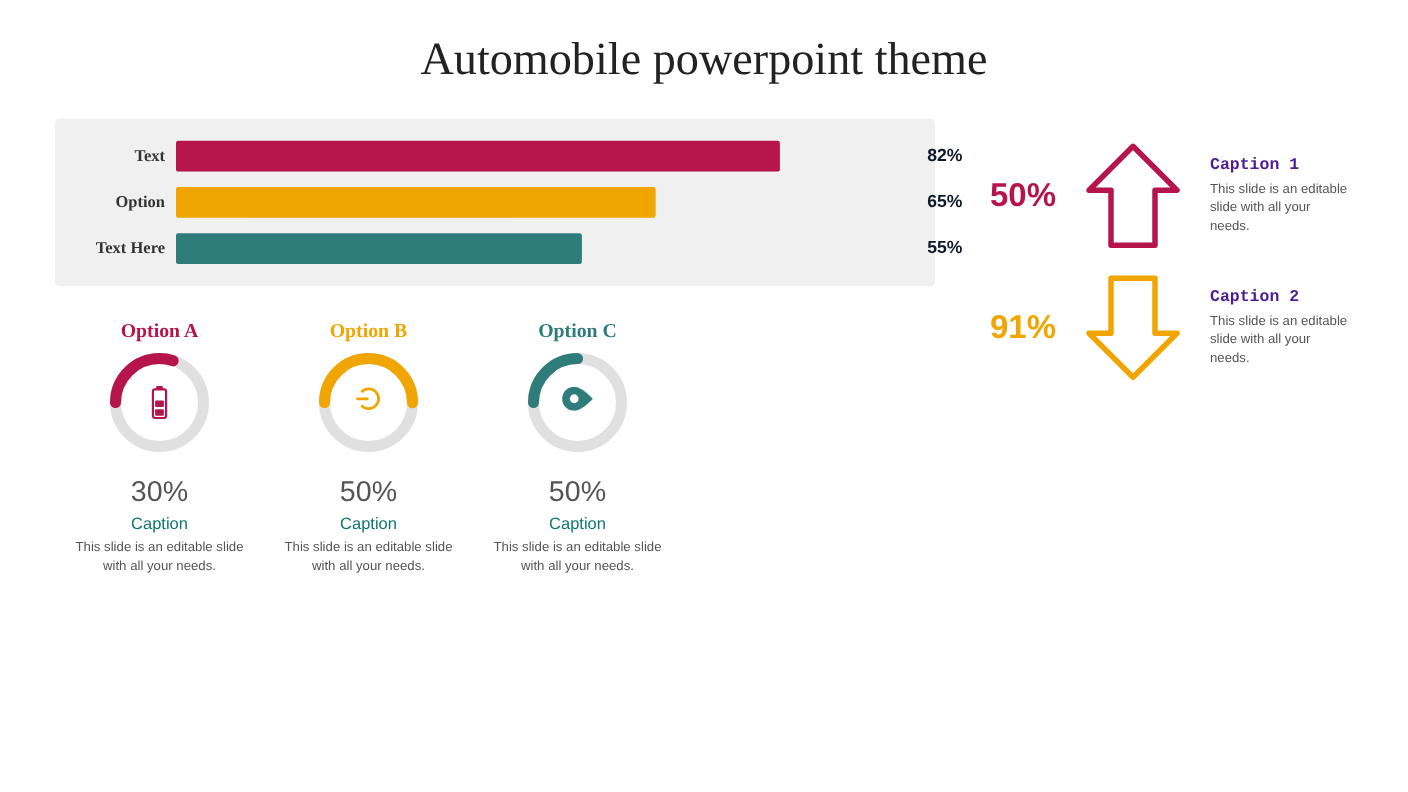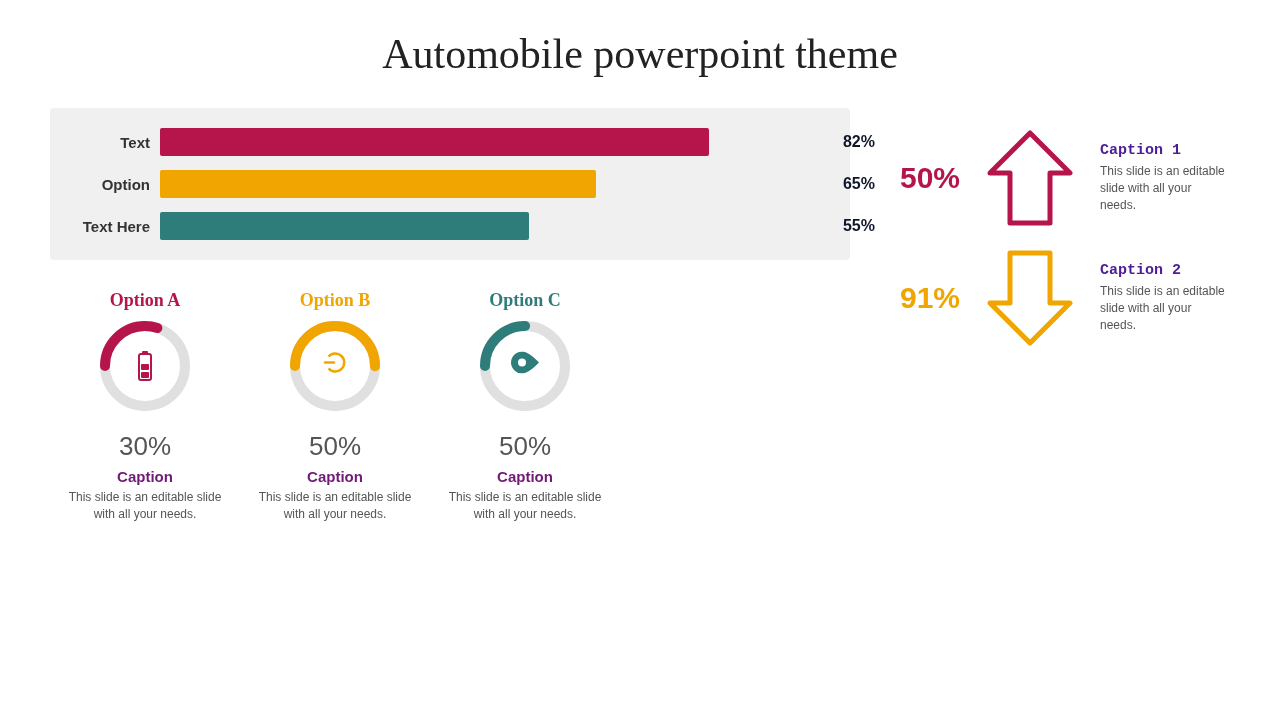--- a/index.html
+++ b/index.html
@@ -54,21 +54,21 @@
       gap: 10px;
     }
     .bar-row:last-child { margin-bottom: 0; }
 
     .bar-label {
       width: 90px;
       text-align: right;
       font-size: 15px;
       font-weight: bold;
       color: #333;
-      font-family: Liberation Sans, sans-serif;
+      font-family: Liberation Serif, serif;
     }
 
     .bar-track {
       flex: 1;
       height: 28px;
       position: relative;
     }
 
     .bar-fill {
       height: 100%;
@@ -127,22 +127,22 @@
     .donut-pct {
       font-size: 26px;
       font-weight: normal;
       color: #555;
       margin-top: 10px;
       font-family: Arial, sans-serif;
     }
 
     .donut-caption-title {
       font-size: 15px;
-      font-weight: bold;
-      color: #701a75;
+      font-weight: normal;
+      color: #0f766e;
       margin-top: 6px;
       font-family: Arial, sans-serif;
     }
 
     .donut-caption-text {
       font-size: 12px;
       color: #555;
       text-align: center;
       margin-top: 4px;
       line-height: 1.4;

